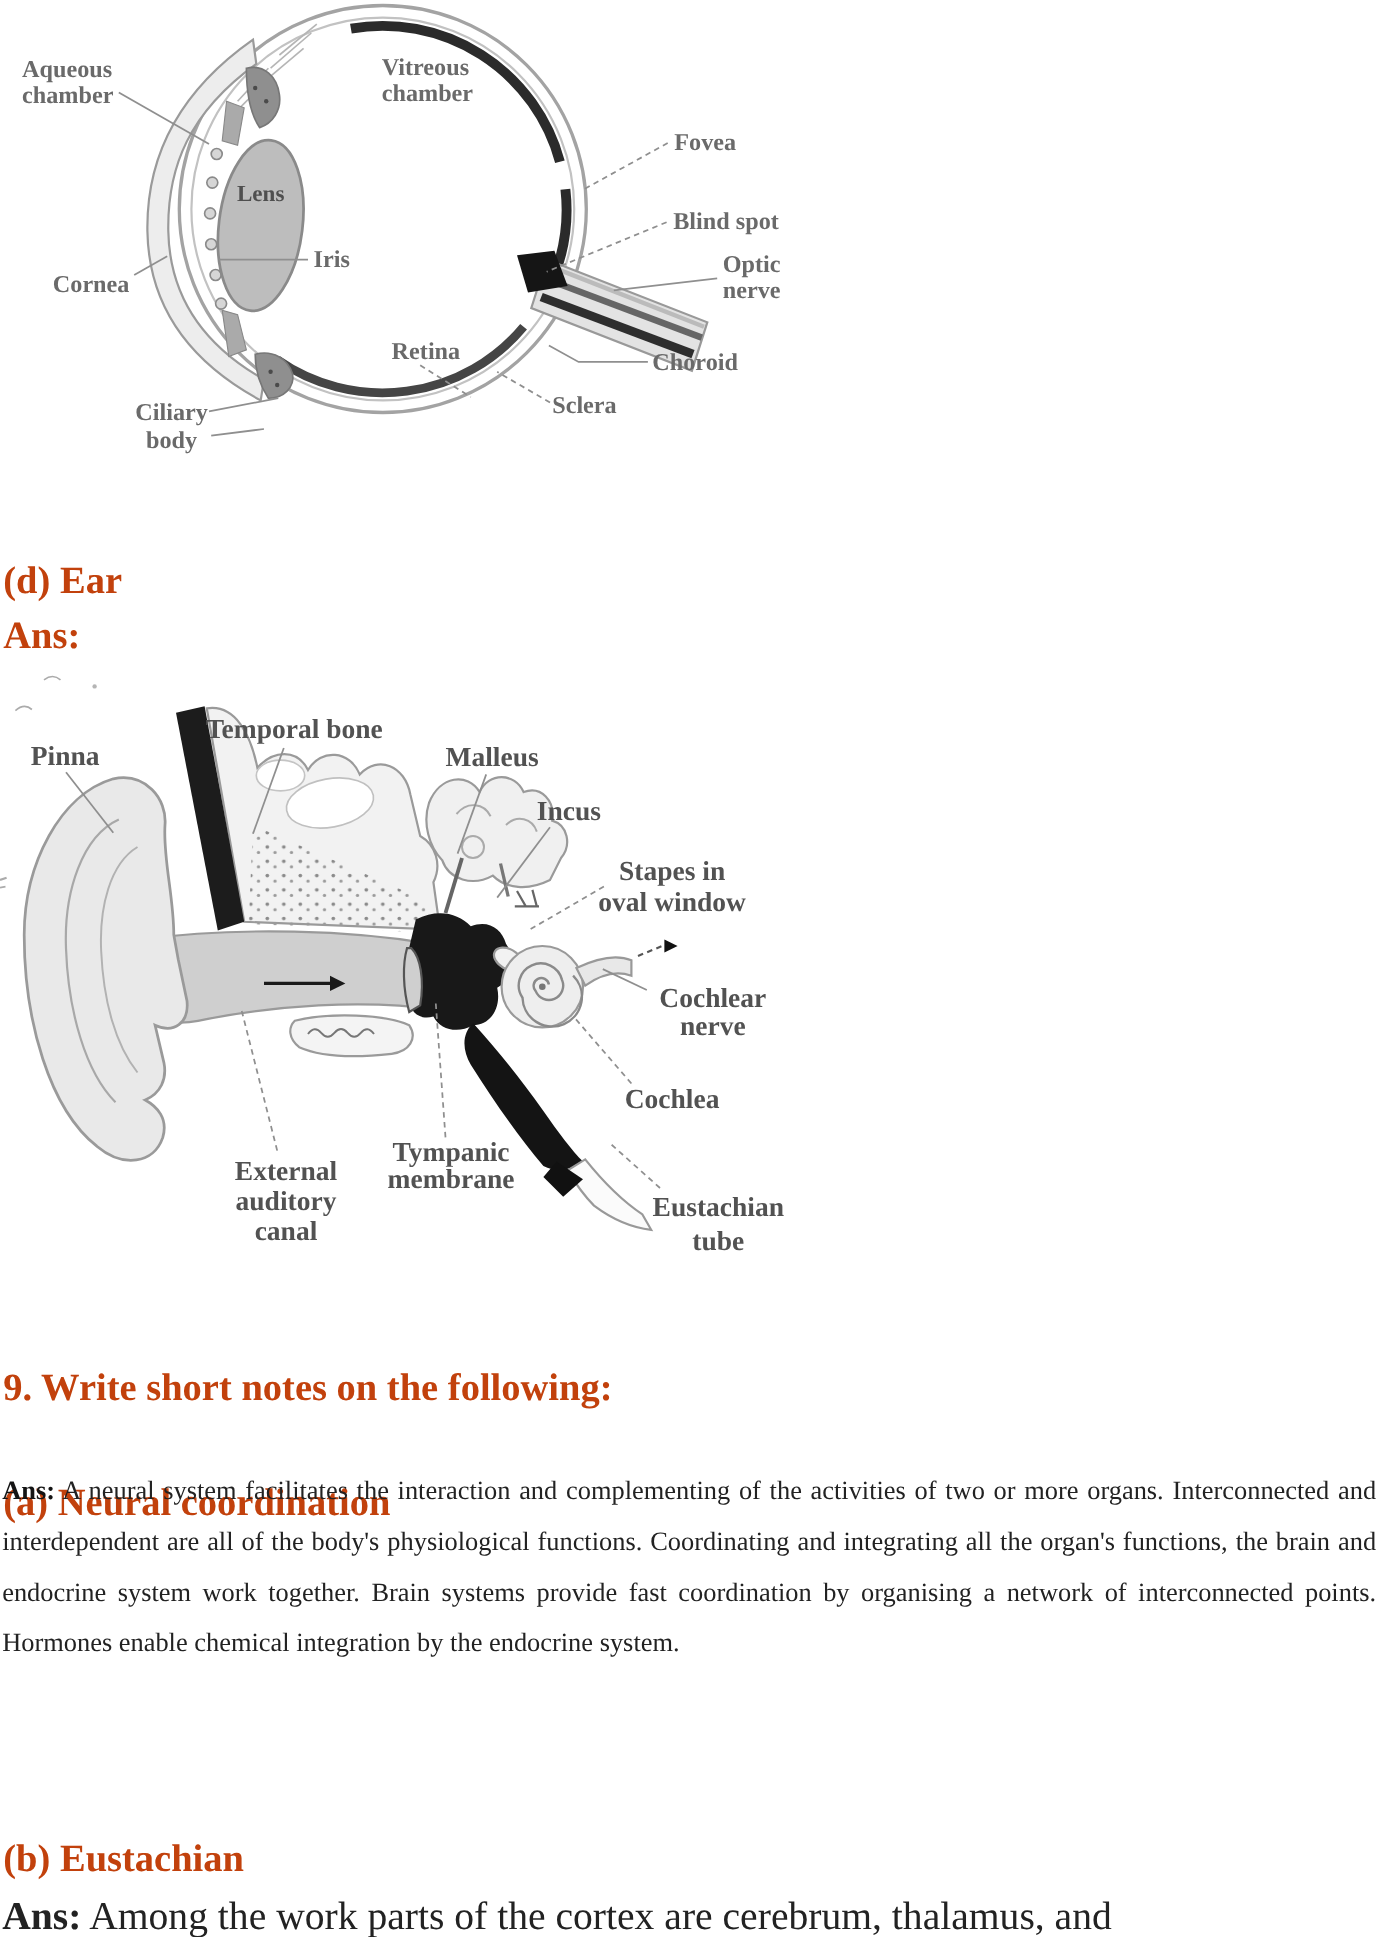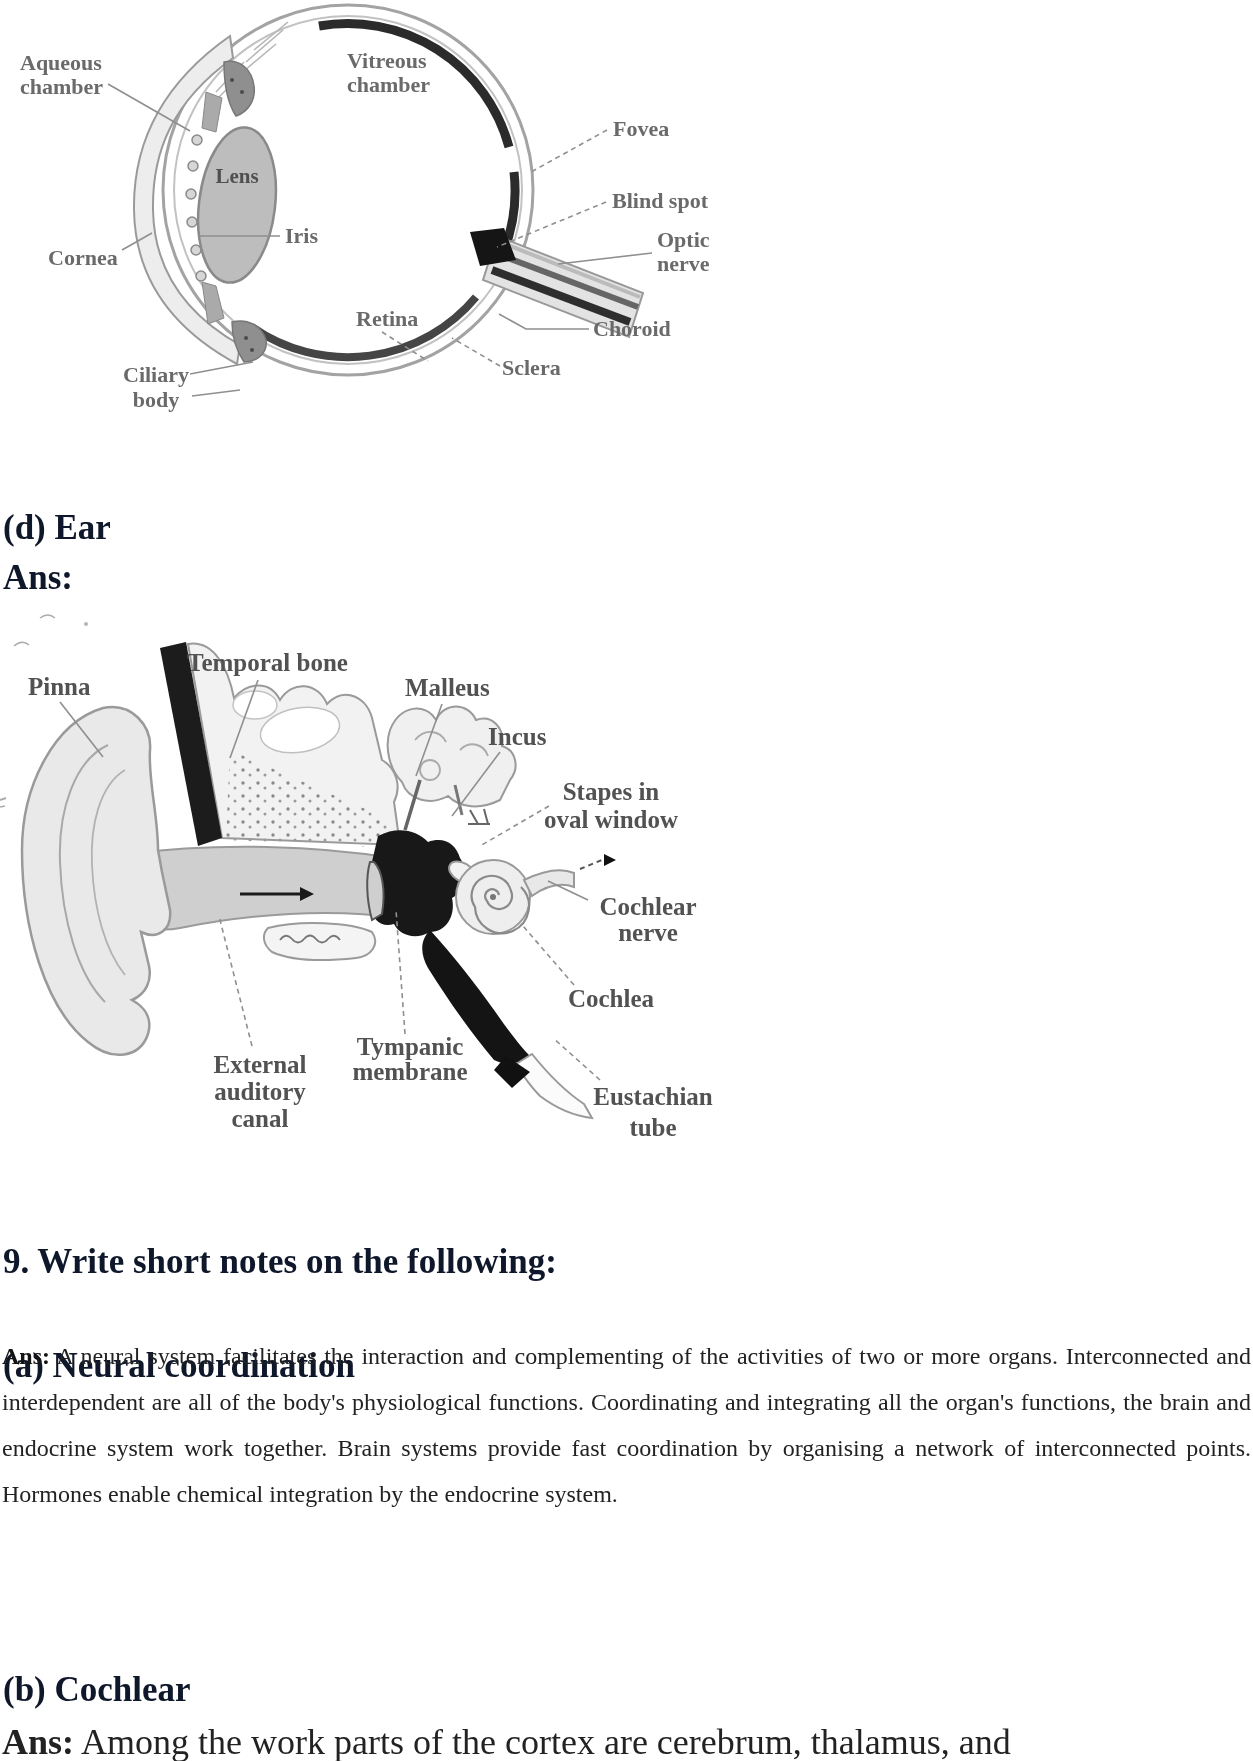--- a/index.html
+++ b/index.html
@@ -1,19 +1,19 @@
 <!DOCTYPE html>
 <html><head>
 <meta charset="utf-8">
 <style>
   html,body{margin:0;padding:0;background:#ffffff;}
   body{width:1253px;height:1761px;position:relative;overflow:hidden;
        font-family:"Liberation Serif",serif;color:#1f1f1f;}
   .heading{position:absolute;left:3px;font-weight:bold;font-size:35px;
-           line-height:44px;color:#0f172a;white-space:nowrap;}
+           line-height:44px;color:#c2410c;white-space:nowrap;}
   .para{position:absolute;left:2px;width:1249px;font-size:24px;line-height:46px;
         text-align:justify;color:#222;}
   .para b{color:#141414;}
   .lastline{position:absolute;left:2px;width:1249px;font-size:36px;line-height:46px;
         color:#222;}
   svg text{font-family:"Liberation Serif",serif;font-weight:bold;}
   .eye-svg{position:absolute;left:0;top:0;}
   .ear-svg{position:absolute;left:0;top:610px;}
 </style>
 </head>
@@ -207,15 +207,15 @@
       <polyline points="600,470 553,428" fill="none" stroke="#8f8f8f" stroke-width="1.6" stroke-dasharray="5,4"></polyline>
       <text text-anchor="middle" fill="#525252" font-size="25"><tspan x="653" y="495">Eustachian</tspan><tspan x="653" y="526">tube</tspan></text>
     </g>
 </svg>
 
 <div class="heading" style="top:1240px">9. Write short notes on the following:</div>
 <div class="heading" style="top:1344px">(a) Neural coordination</div>
 
 <p class="para" style="top:1333px;margin:0"><b>Ans:</b> <span>A neural system facilitates the interaction and complementing of the activities of two or more organs. Interconnected and interdependent are all of the body's physiological functions. Coordinating and integrating all the organ's functions, the brain and endocrine system work together. Brain systems provide fast coordination by organising a network of interconnected points. Hormones enable chemical integration by the endocrine system.</span></p>
 
-<div class="heading" style="top:1668px">(b) Cochlear</div>
+<div class="heading" style="top:1668px">(b) Eustachian</div>
 
 <p class="lastline" style="top:1719px;margin:0"><b>Ans:</b> <span>Among the work parts of the cortex are cerebrum, thalamus, and</span></p>
 
 </body></html>

